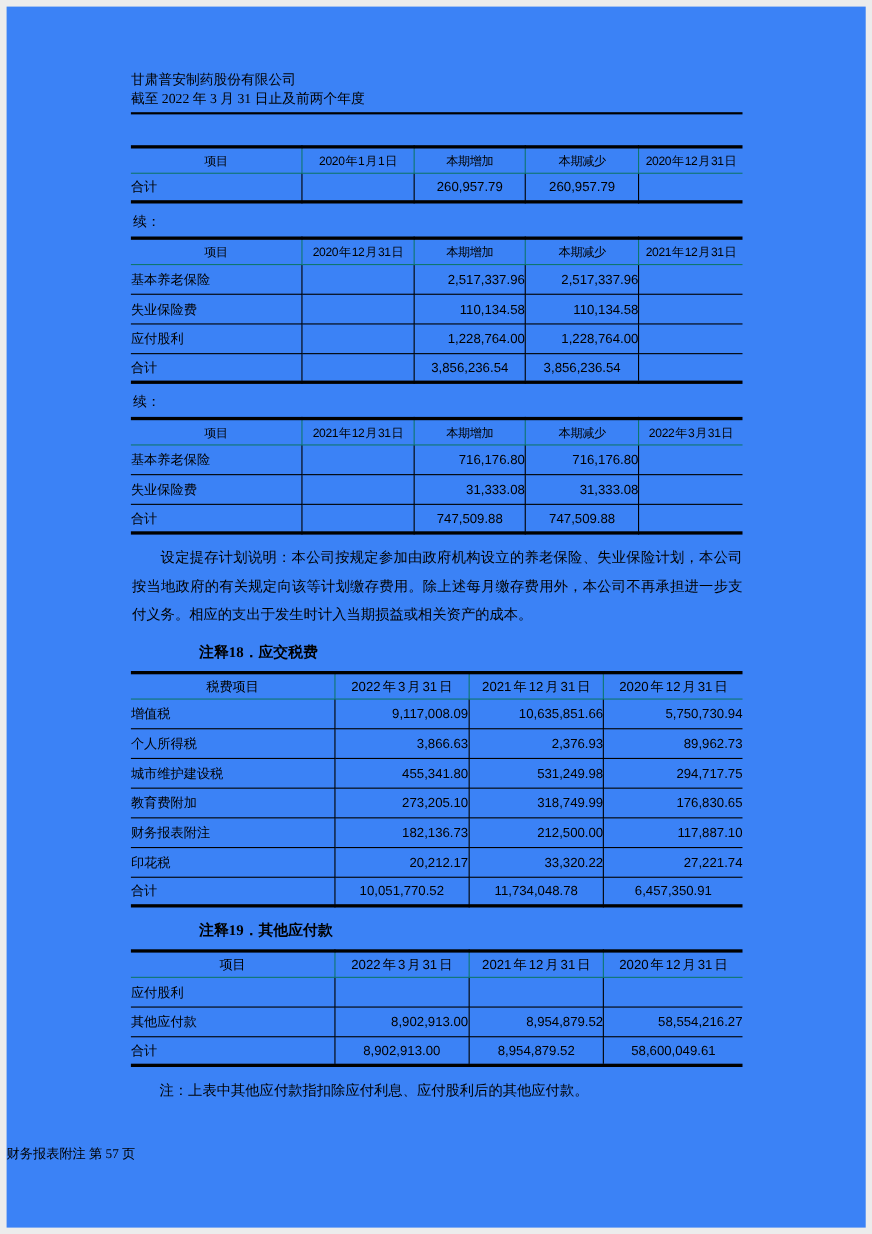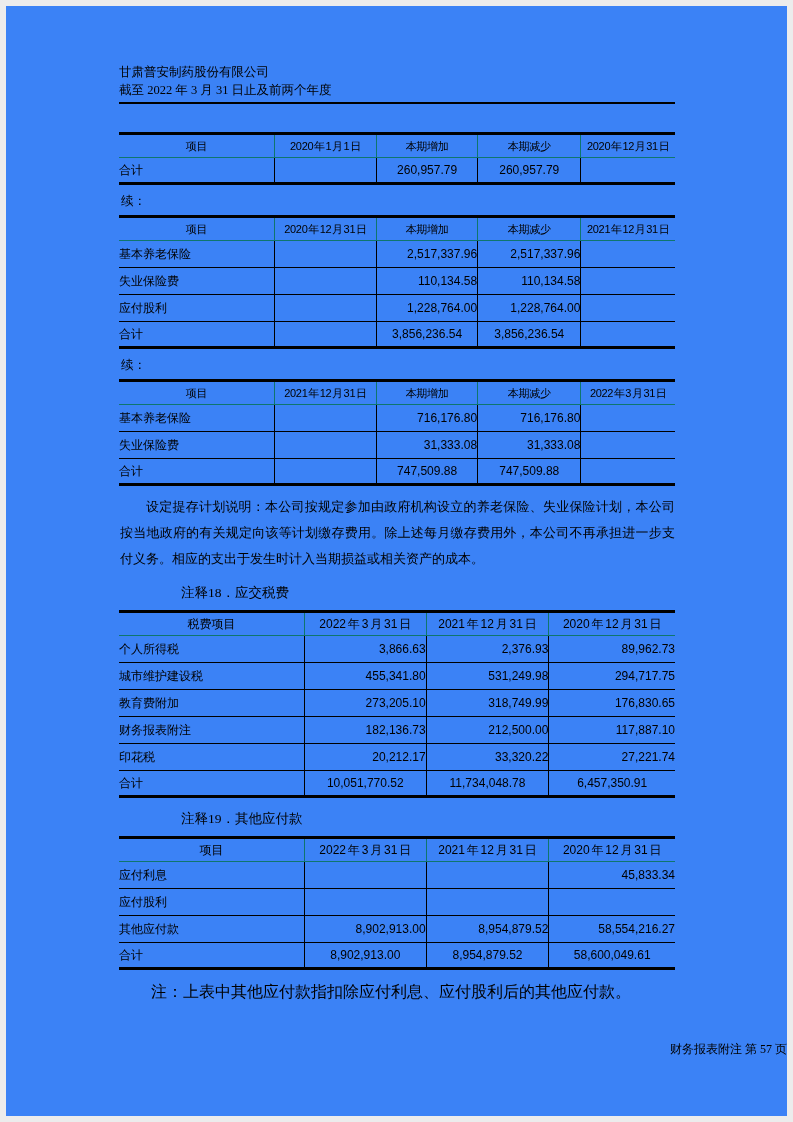--- a/index.html
+++ b/index.html
@@ -90,36 +90,36 @@
   }
   .body-para {
     font-size:13px;
     line-height:26px;
     text-align:justify;
     text-indent:2em;
     margin:8px 0 0 1px;
   }
   .note-heading {
     font-size:13.5px;
-    font-weight:normal;
+    font-weight:bold;
     margin:12px 0 0 0;
     padding-left:62px;
   }
   .note-heading.h19 { }
   .fin-table-wrap { margin-top:8px; }
   .footnote {
-    font-size:16px;
+    font-size:13px;
     margin:12px 0 0 0;
     text-indent:2em;
   }
   .page-footer {
     position:absolute;
     left:0; right:0;
     bottom:58px;
-    text-align:right;
+    text-align:left;
     font-size:12px;
   }
 </style>
 </head>
 <body>
 
 <div class="frame">
   <div class="sheet">
     <div class="content">
 
@@ -239,20 +239,26 @@
             <thead>
               <tr>
                 <th>税费项目</th>
                 <th>2022 年 3 月 31 日</th>
                 <th>2021 年 12 月 31 日</th>
                 <th>2020 年 12 月 31 日</th>
               </tr>
             </thead>
             <tbody>
               <tr>
+                <td class="label-cell">增值税</td>
+                <td class="num-cell">9,117,008.09</td>
+                <td class="num-cell">10,635,851.66</td>
+                <td class="num-cell">5,750,730.94</td>
+              </tr>
+              <tr>
                 <td class="label-cell">个人所得税</td>
                 <td class="num-cell">3,866.63</td>
                 <td class="num-cell">2,376.93</td>
                 <td class="num-cell">89,962.73</td>
               </tr>
               <tr>
                 <td class="label-cell">城市维护建设税</td>
                 <td class="num-cell">455,341.80</td>
                 <td class="num-cell">531,249.98</td>
                 <td class="num-cell">294,717.75</td>
@@ -292,26 +298,20 @@
             <thead>
               <tr>
                 <th>项目</th>
                 <th>2022 年 3 月 31 日</th>
                 <th>2021 年 12 月 31 日</th>
                 <th>2020 年 12 月 31 日</th>
               </tr>
             </thead>
             <tbody>
               <tr>
-                <td class="label-cell">应付利息</td>
-                <td class="num-cell"></td>
-                <td class="num-cell"></td>
-                <td class="num-cell">45,833.34</td>
-              </tr>
-              <tr>
                 <td class="label-cell">应付股利</td>
                 <td class="num-cell"></td>
                 <td class="num-cell"></td>
                 <td class="num-cell"></td>
               </tr>
               <tr>
                 <td class="label-cell">其他应付款</td>
                 <td class="num-cell">8,902,913.00</td>
                 <td class="num-cell">8,954,879.52</td>
                 <td class="num-cell">58,554,216.27</td>

